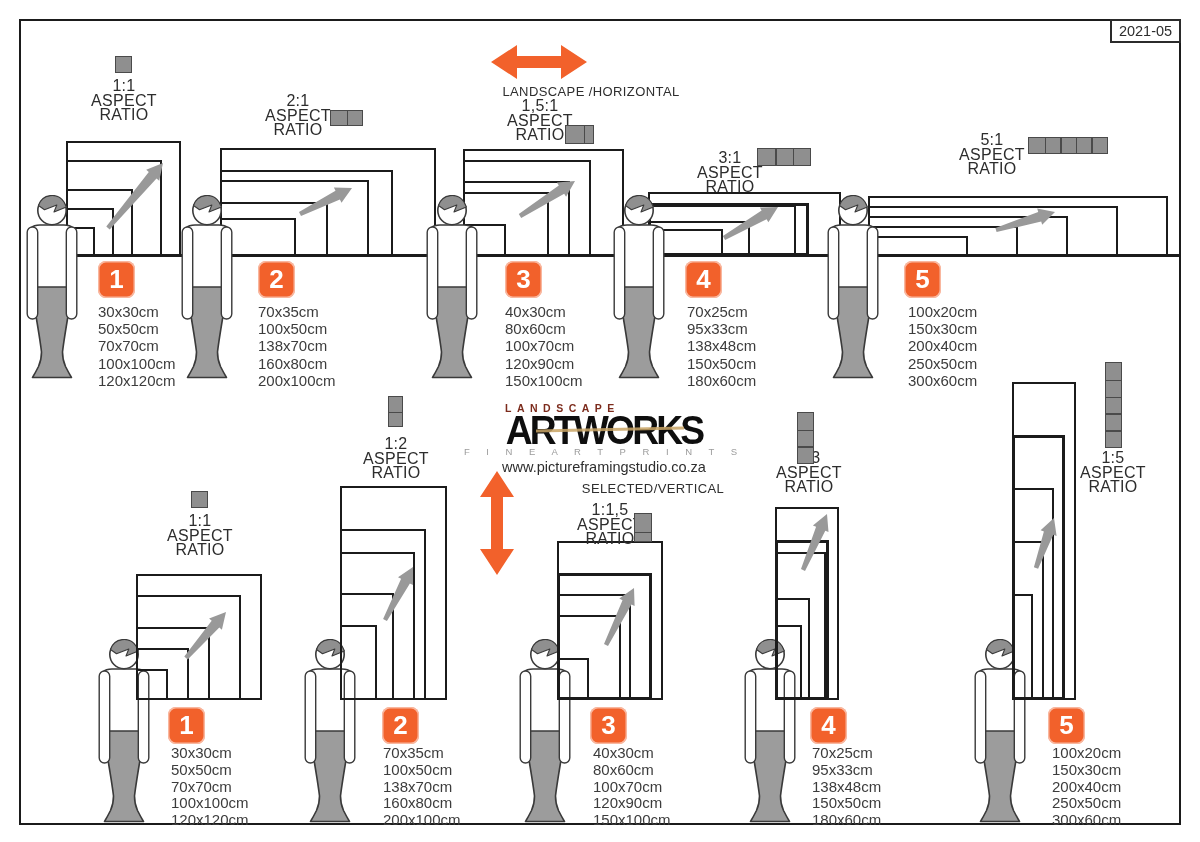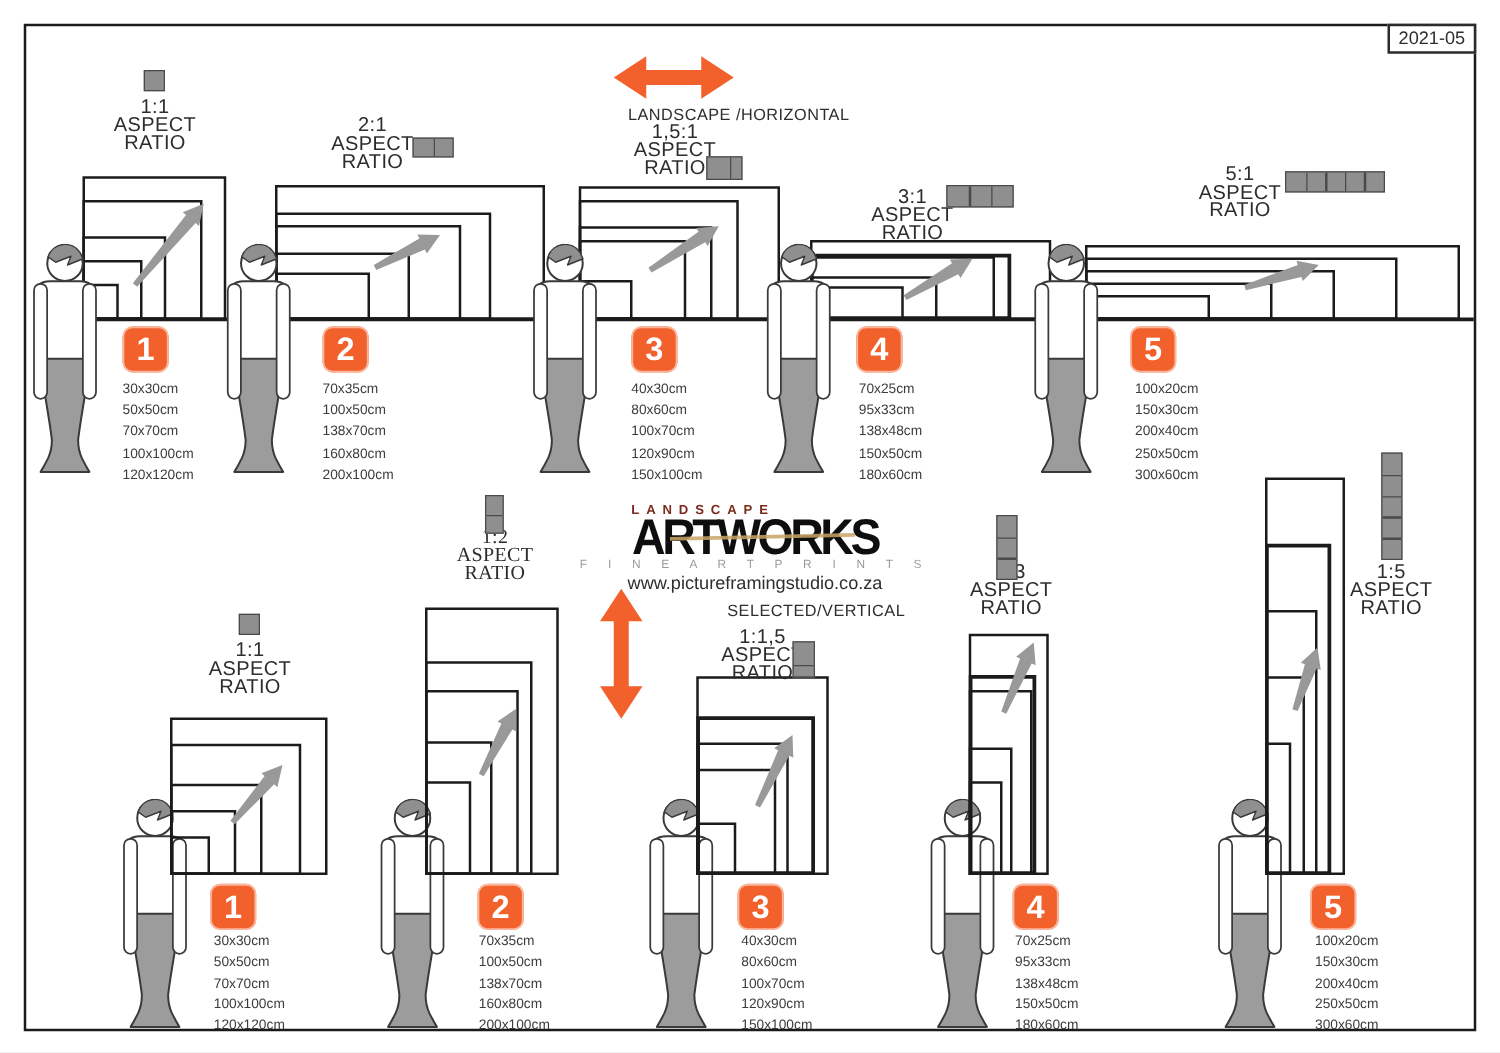--- a/index.html
+++ b/index.html
@@ -17,21 +17,21 @@
   #frames-top{z-index:1}#figures{z-index:2}#frames-bottom{z-index:3}
   #arrow-overlay{z-index:4;pointer-events:none}
   #annot{z-index:5}
   .frame-rect{position:absolute;box-sizing:border-box;border:2px solid #1b1b1b;}
   .frame-rect.bold{border-width:3.5px;}
   #baseline-top{position:absolute;left:62px;top:254px;width:1117px;height:3px;background:#1b1b1b;}
   .figure{position:absolute;width:64px;height:184px;}
   .badge{position:absolute;width:37px;height:37px;border-radius:8px;background:var(--accent);
          color:#fff;font-size:26px;font-weight:bold;display:flex;align-items:center;
          justify-content:center;box-shadow:inset 0 0 0 1.5px rgba(255,255,255,.55);}
-  .size-list{position:absolute;font-size:11px;line-height:17.2px;color:#3c3c3c;white-space:nowrap;}
+  .size-list{position:absolute;font-size:15px;line-height:17.2px;color:#3c3c3c;white-space:nowrap;}
   .size-list.bottom{line-height:16.8px;}
   .ratio-label{position:absolute;transform:translateX(-50%);text-align:center;
          font-size:16px;line-height:14.6px;color:#2d2d2d;white-space:nowrap;letter-spacing:.3px;}
   .ratio-icon{position:absolute;background:#8f8f8f;border:1.5px solid #4a4a4a;box-sizing:border-box;}
   .ratio-icon .div-v{position:absolute;top:0;bottom:0;width:1.5px;background:#4a4a4a;}
   .ratio-icon .div-h{position:absolute;left:0;right:0;height:1.5px;background:#4a4a4a;}
   .dir-label{position:absolute;transform:translateX(-50%);font-size:13px;letter-spacing:.4px;color:#2e2e2e;white-space:nowrap;margin-left:48px;}
   #brand{position:absolute;left:604px;top:401px;width:0;}
   #brand-selected{position:absolute;left:-99px;top:1px;font-size:10.5px;font-weight:bold;
         letter-spacing:5.5px;color:#7c2b1c;white-space:nowrap;}
@@ -283,21 +283,21 @@
       </div>
       <div class="ratio-icon" style="left: 191px; top: 491px; width: 17px; height: 17px;"></div>
       <div class="badge" style="left: 382px; top: 707px;">2</div>
       <div class="size-list bottom" style="left: 383px; top: 745px;">
         <div>70x35cm</div>
         <div>100x50cm</div>
         <div>138x70cm</div>
         <div>160x80cm</div>
         <div>200x100cm</div>
       </div>
-      <div class="ratio-label" style="left: 396px; top: 423px; font-family: Liberation Serif, serif;">
+      <div class="ratio-label" style="left: 396px; top: 437px;">
         <div>1:2</div>
         <div>ASPECT</div>
         <div>RATIO</div>
       </div>
       <div class="ratio-icon" style="left: 388px; top: 396px; width: 15px; height: 31px;">
         <div class="div-h" style="top: 50%;"></div>
       </div>
       <div class="badge" style="left: 590px; top: 707px;">3</div>
       <div class="size-list bottom" style="left: 593px; top: 745px;">
         <div>40x30cm</div>

